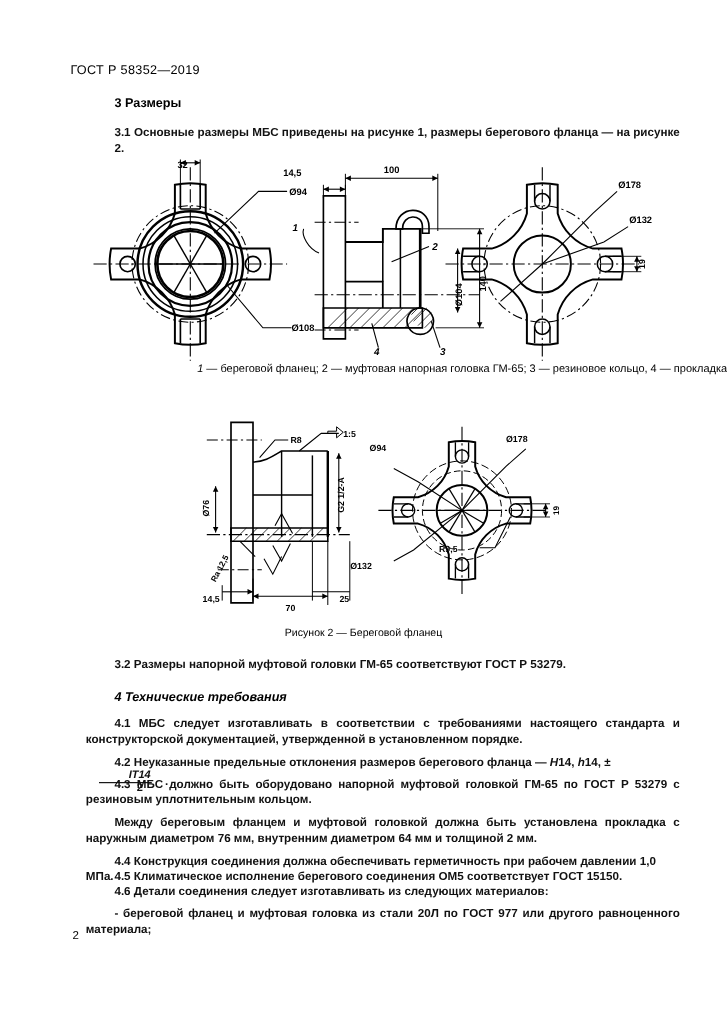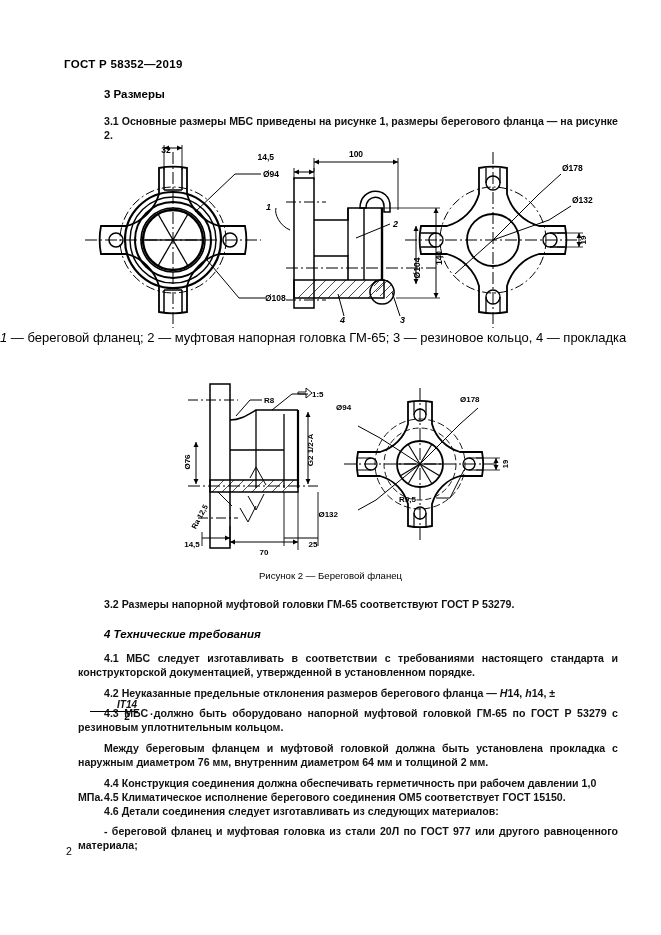--- a/index.html
+++ b/index.html
@@ -19,21 +19,21 @@
     position: absolute;
     inset: 0;
   }
 
   
   .doc-header {
     position: absolute;
     left: 64px;
     top: 58px;
     font-size: 11.5px;
-    font-weight: bold;
+    font-weight: normal;
     letter-spacing: 0.3px;
   }
 
   
   .section-heading {
     position: absolute;
     font-size: 11.5px;
     font-weight: bold;
   }
   .para {
@@ -69,22 +69,22 @@
     font-size: 10px;
     line-height: 1.05;
     margin: 0 12px;
   }
   .frac .num { display: block; border-bottom: 1px solid #000; padding: 0 1px; font-style: italic; }
   .frac .den { display: block; padding: 0 1px; }
 
   
   .fig-legend {
     position: absolute;
-    font-size: 13px;
-    text-align: left;
+    font-size: 10px;
+    text-align: right;
     width: 100%;
     left: 0;
   }
   .fig-caption {
     position: absolute;
     font-size: 9.6px;
     text-align: center;
     width: 100%;
     left: 0;
   }

